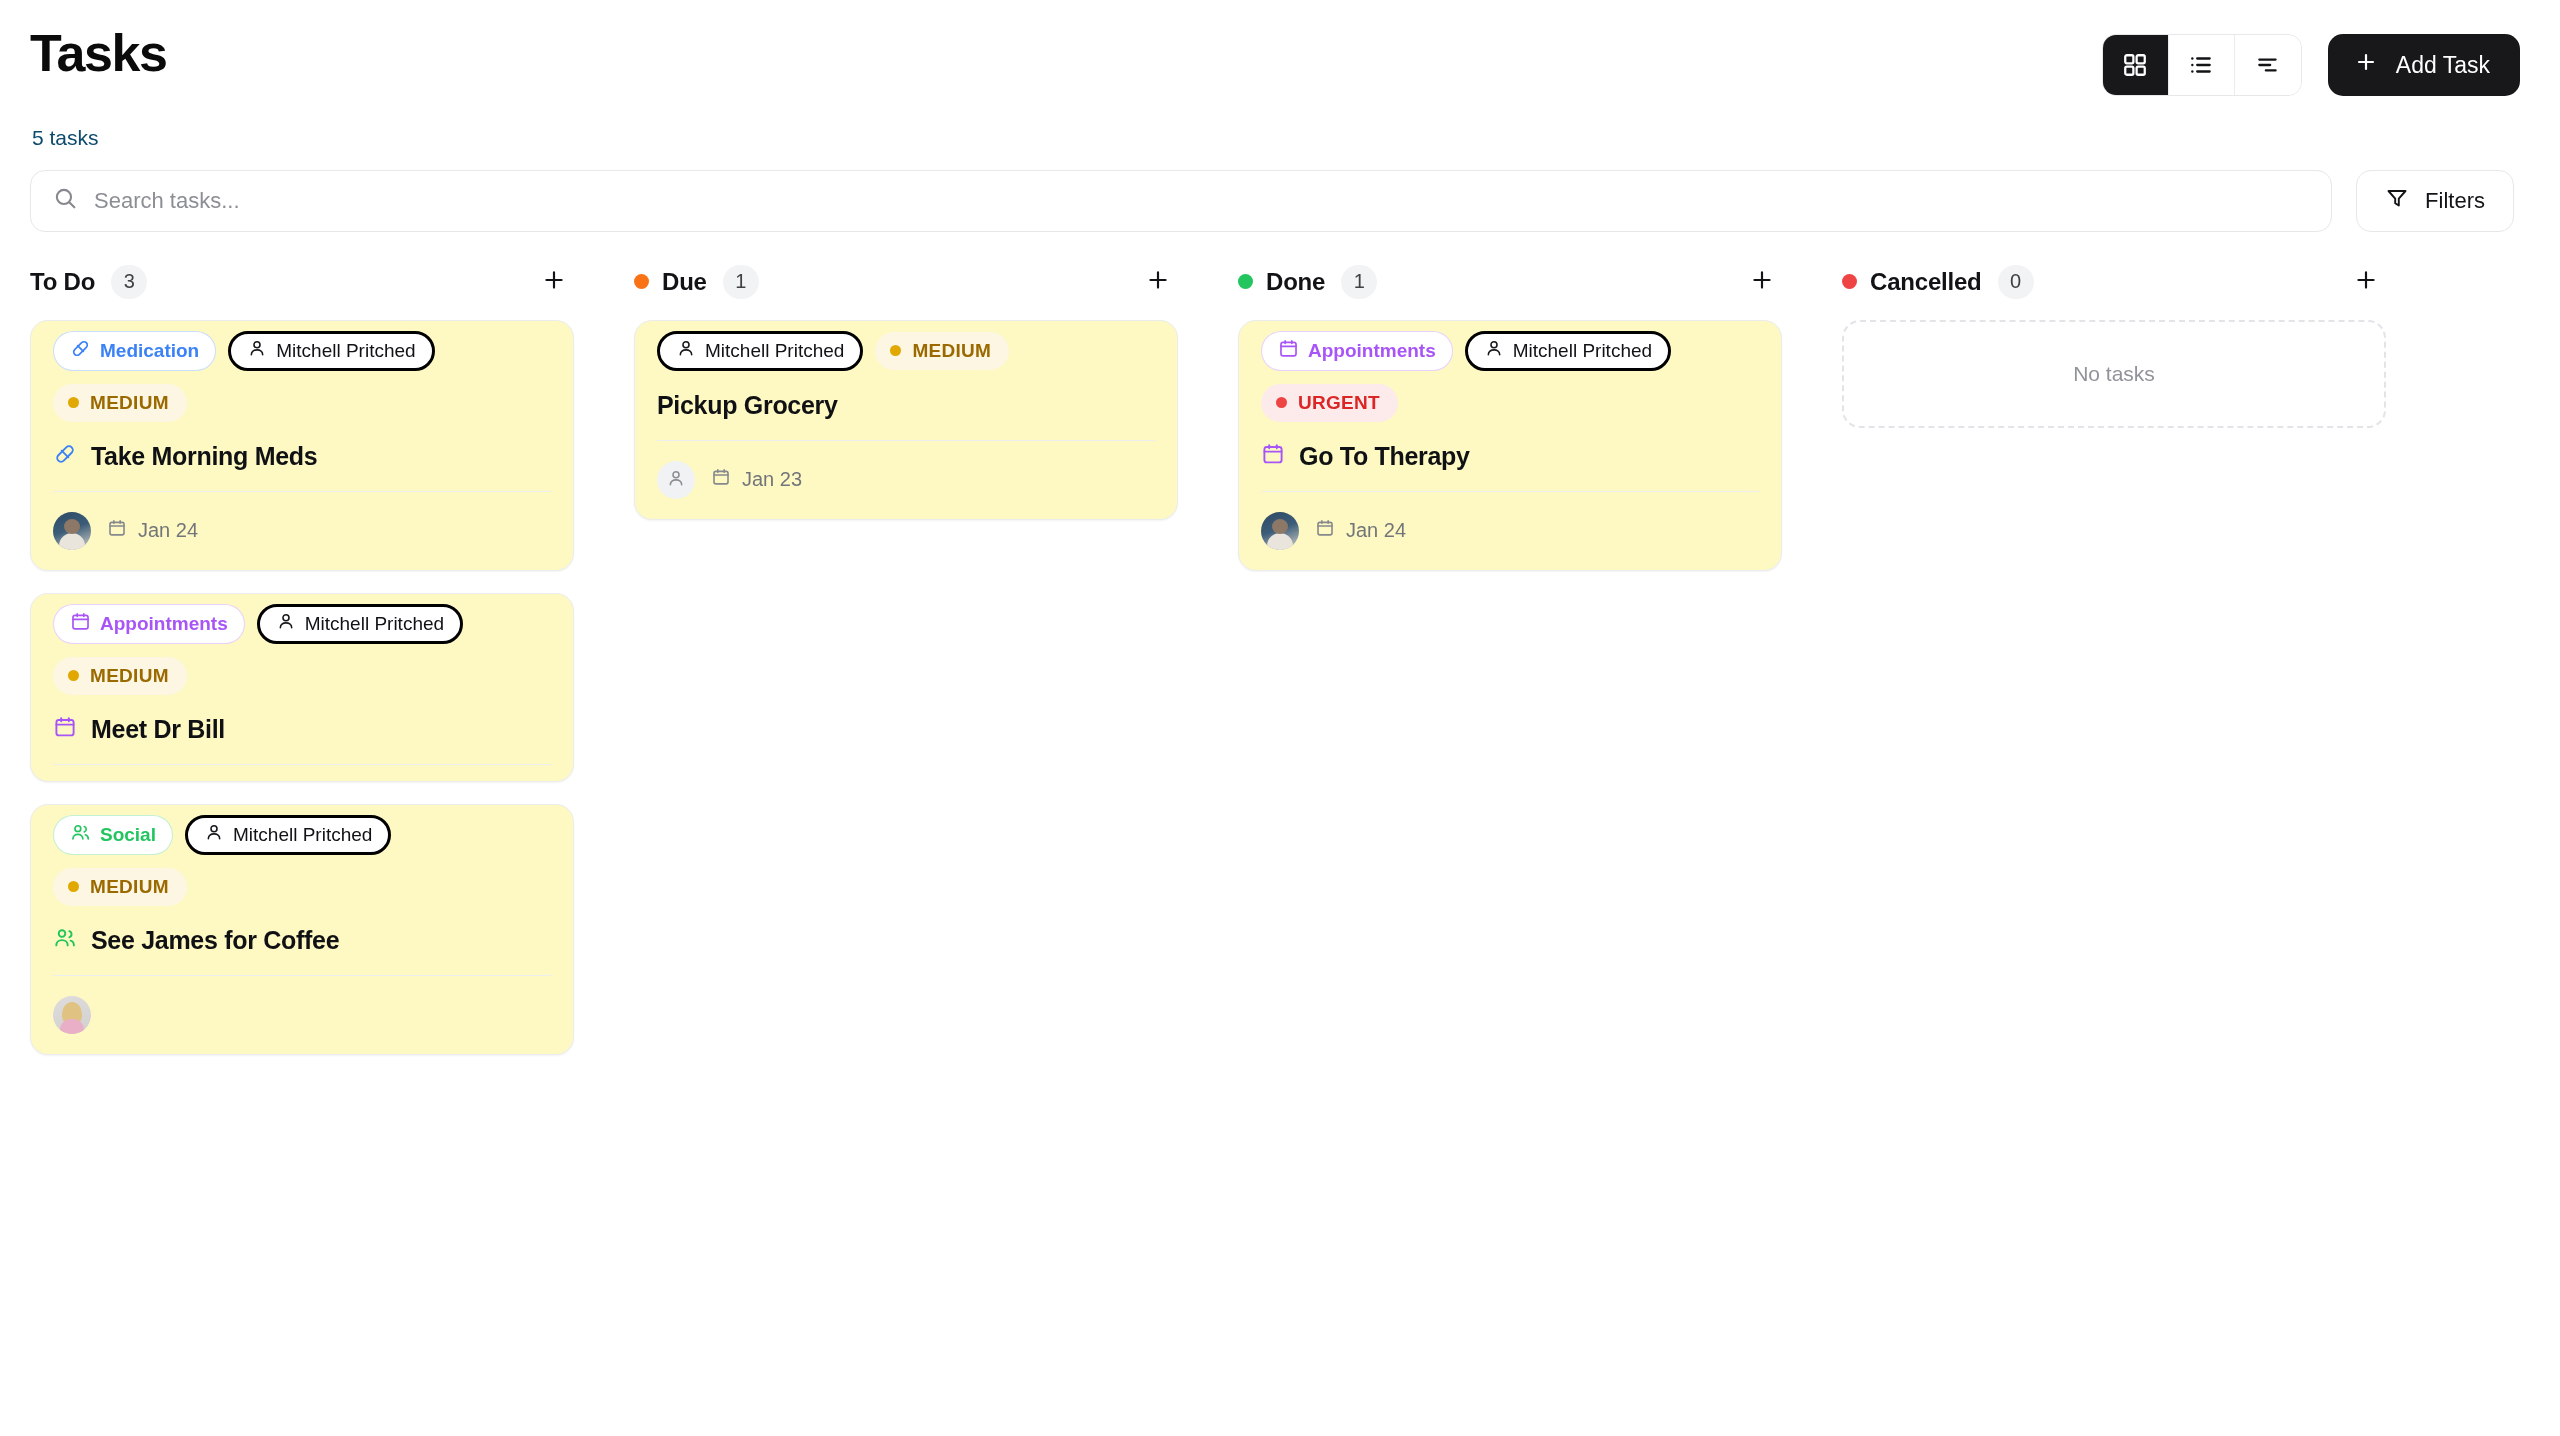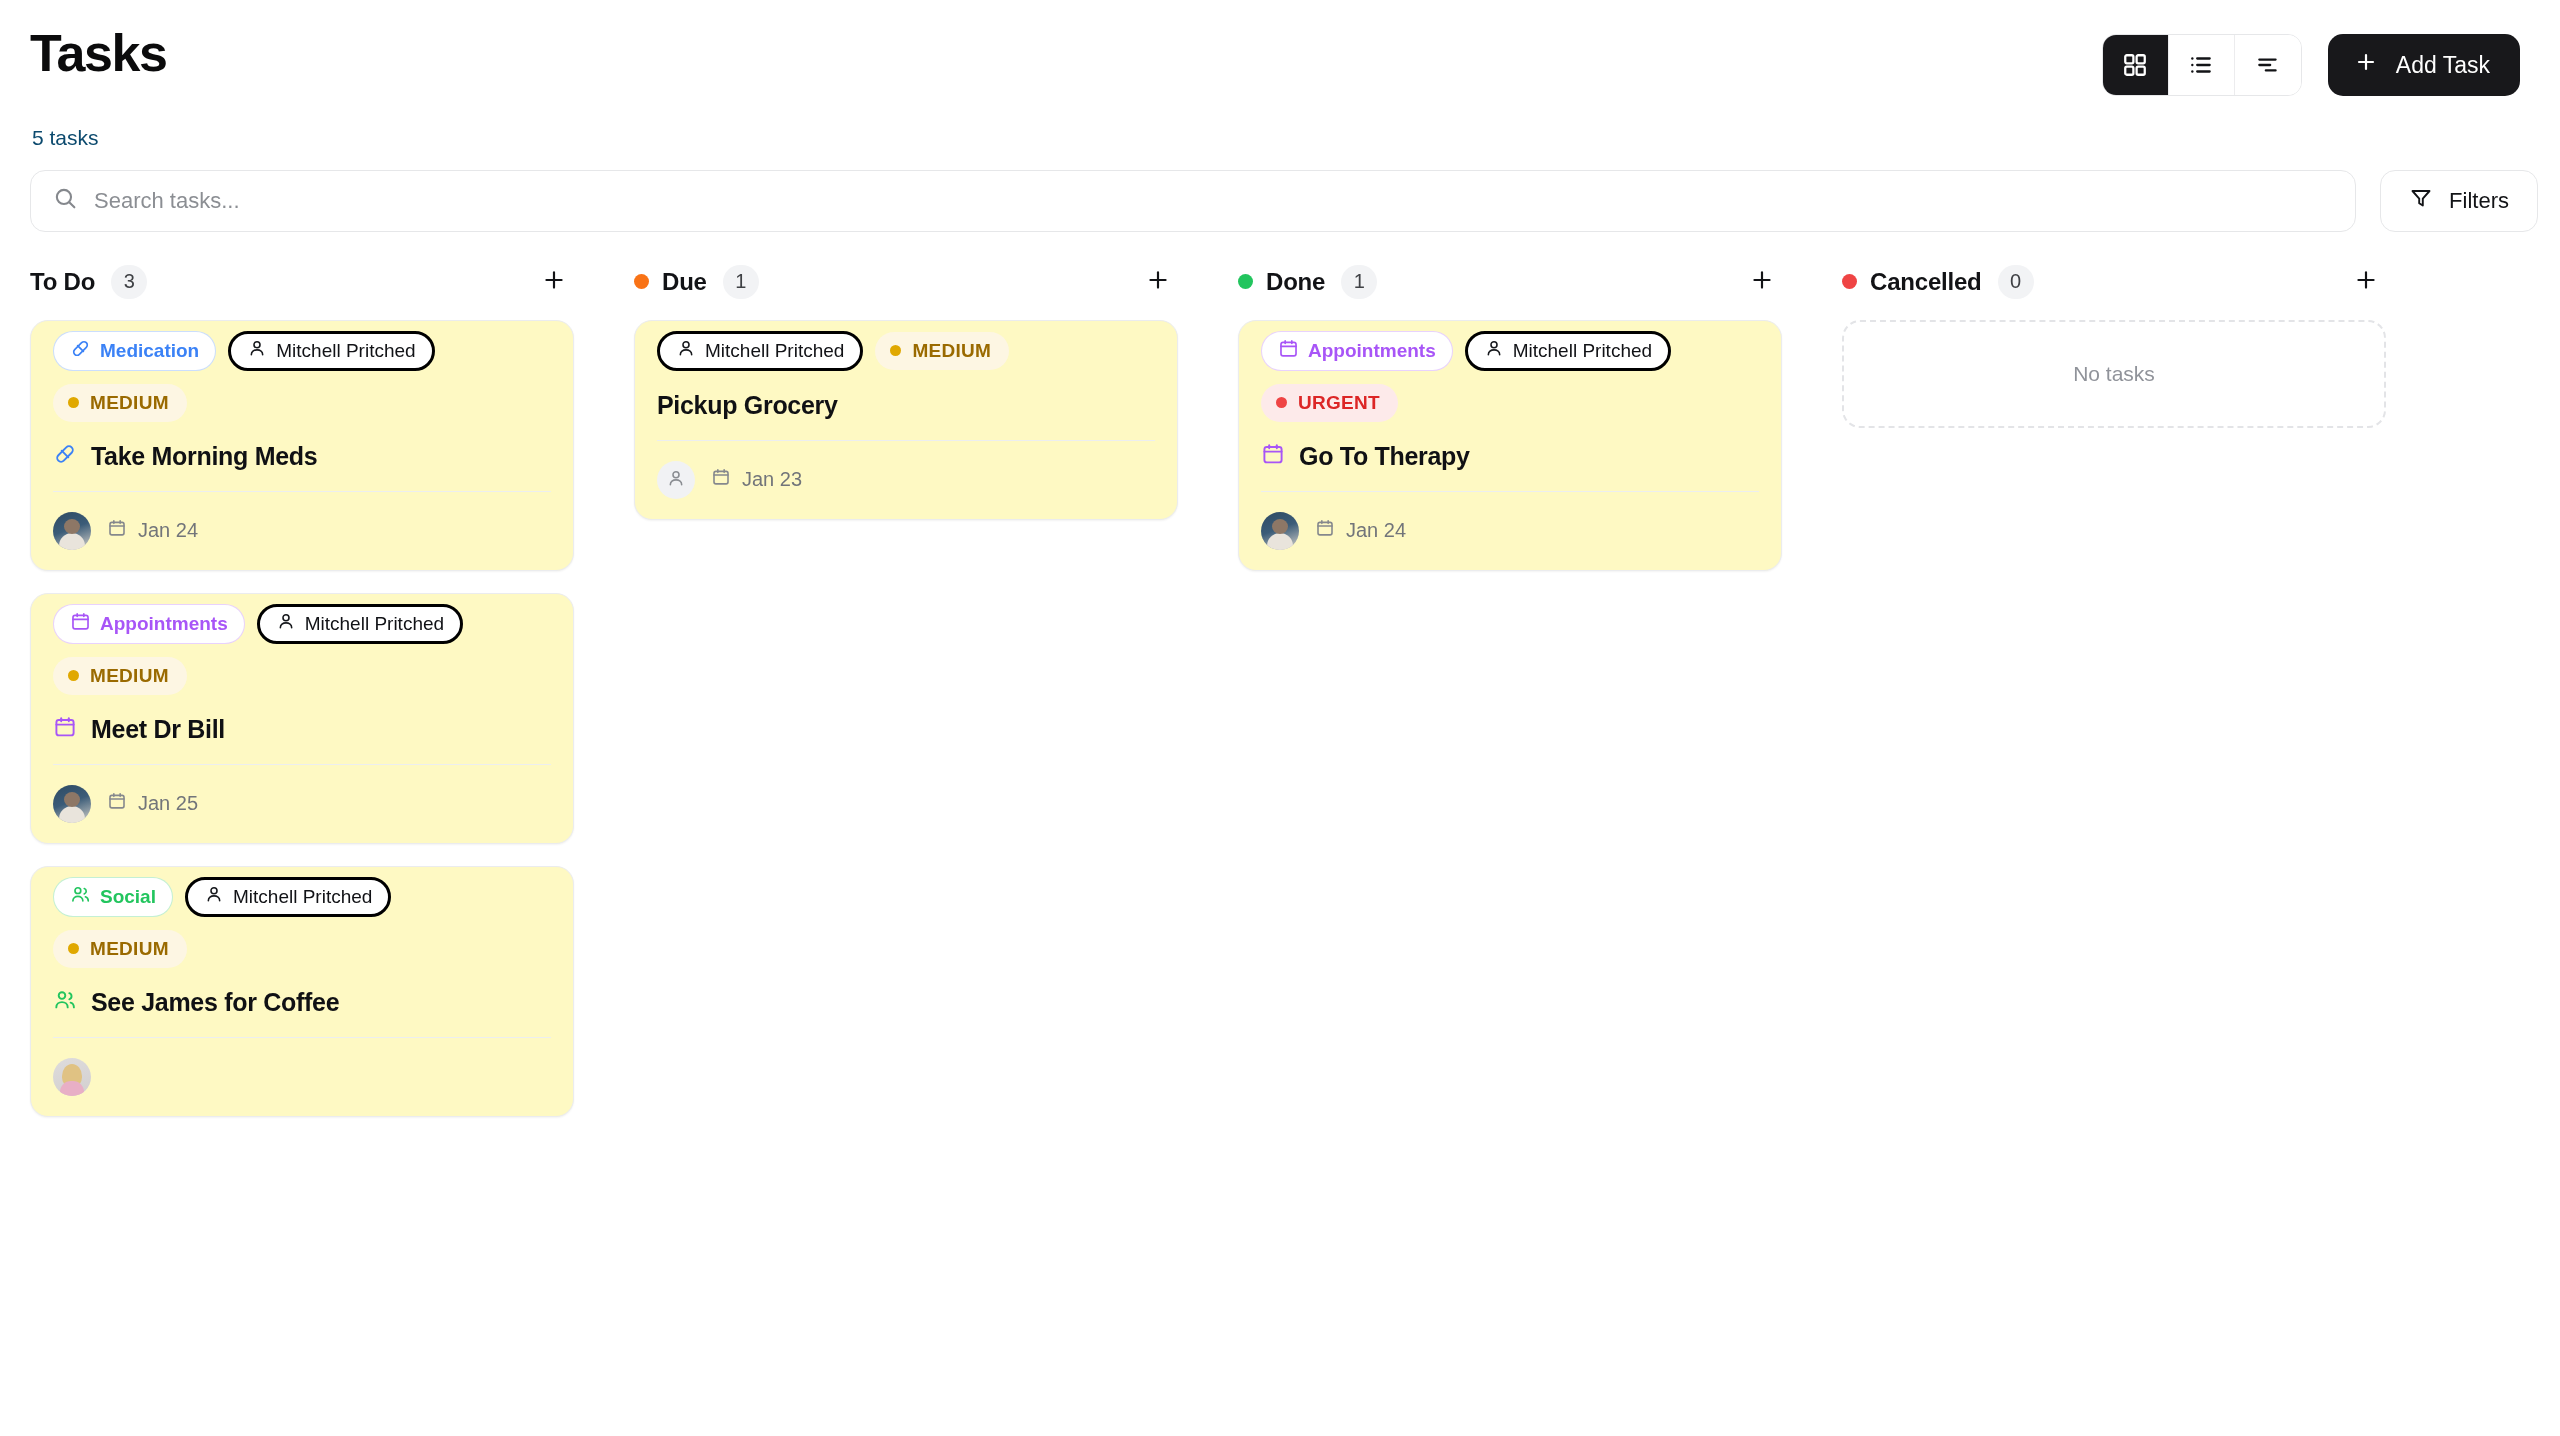--- a/index.html
+++ b/index.html
@@ -44,21 +44,21 @@
     background: #18181b; color: #ffffff;
     border: none; border-radius: 15px;
     height: 62px; padding: 0 30px 0 26px;
     font-size: 23px; font-weight: 400; cursor: pointer;
     font-family: "Liberation Sans", sans-serif;
   }
 
   
   .search-row {
     display: flex; align-items: center; gap: 24px;
-    padding: 22px 22px 0 30px;
+    padding: 22px 46px 0 30px;
   }
   .search-box {
     flex: 1; height: 62px;
     border: 1px solid #e6e7e9; border-radius: 15px;
     background: #ffffff; display: flex; align-items: center;
     gap: 16px; padding: 0 22px;
   }
   .search-input {
     border: none; outline: none; background: transparent;
     font-size: 22px; color: #3a3c40; width: 100%;
@@ -325,32 +325,20 @@
           <div class="card-title-row">
             <span><svg width="24" height="24" viewBox="0 0 24 24" fill="none" stroke="#a855f7" stroke-width="1.9" stroke-linecap="round" stroke-linejoin="round">
                 <rect x="3.4" y="5" width="17.2" height="15.4" rx="2.4"></rect>
                 <line x1="3.4" y1="9.6" x2="20.6" y2="9.6"></line>
                 <line x1="8.2" y1="3.3" x2="8.2" y2="6.3"></line>
                 <line x1="15.8" y1="3.3" x2="15.8" y2="6.3"></line>
               </svg></span>
             <span class="card-title">Meet Dr Bill</span>
           </div>
           <div class="card-divider"></div>
-          <div class="card-footer">
-            <span class="avatar avatar-photo-a"></span>
-            <span class="meta-date">
-              <span><svg width="20" height="20" viewBox="0 0 24 24" fill="none" stroke="#85888d" stroke-width="1.9" stroke-linecap="round" stroke-linejoin="round">
-                  <rect x="3.6" y="5.2" width="16.8" height="15" rx="2.3"></rect>
-                  <line x1="3.6" y1="9.6" x2="20.4" y2="9.6"></line>
-                  <line x1="8.2" y1="3.4" x2="8.2" y2="6.4"></line>
-                  <line x1="15.8" y1="3.4" x2="15.8" y2="6.4"></line>
-                </svg></span>
-              <span>Jan 25</span>
-            </span>
-          </div>
         </div>
         <div class="card">
           <div class="chip-row">
             <span class="chip chip-category" style="color: rgb(34, 197, 94); border-color: rgba(34, 197, 94, 0.267);">
               <span><svg width="21" height="21" viewBox="0 0 24 24" fill="none" stroke="#22c55e" stroke-width="1.9" stroke-linecap="round" stroke-linejoin="round">
                   <circle cx="9" cy="7.6" r="3.3"></circle>
                   <path d="M3.3 19.4c0-3.2 2.6-5.3 5.7-5.3s5.7 2.1 5.7 5.3"></path>
                   <path d="M16.3 5.2a3.2 3.2 0 0 1 0 6.1"></path>
                   <path d="M17.6 14.6c2 .6 3.3 2.3 3.3 4.8"></path>
                 </svg></span>

